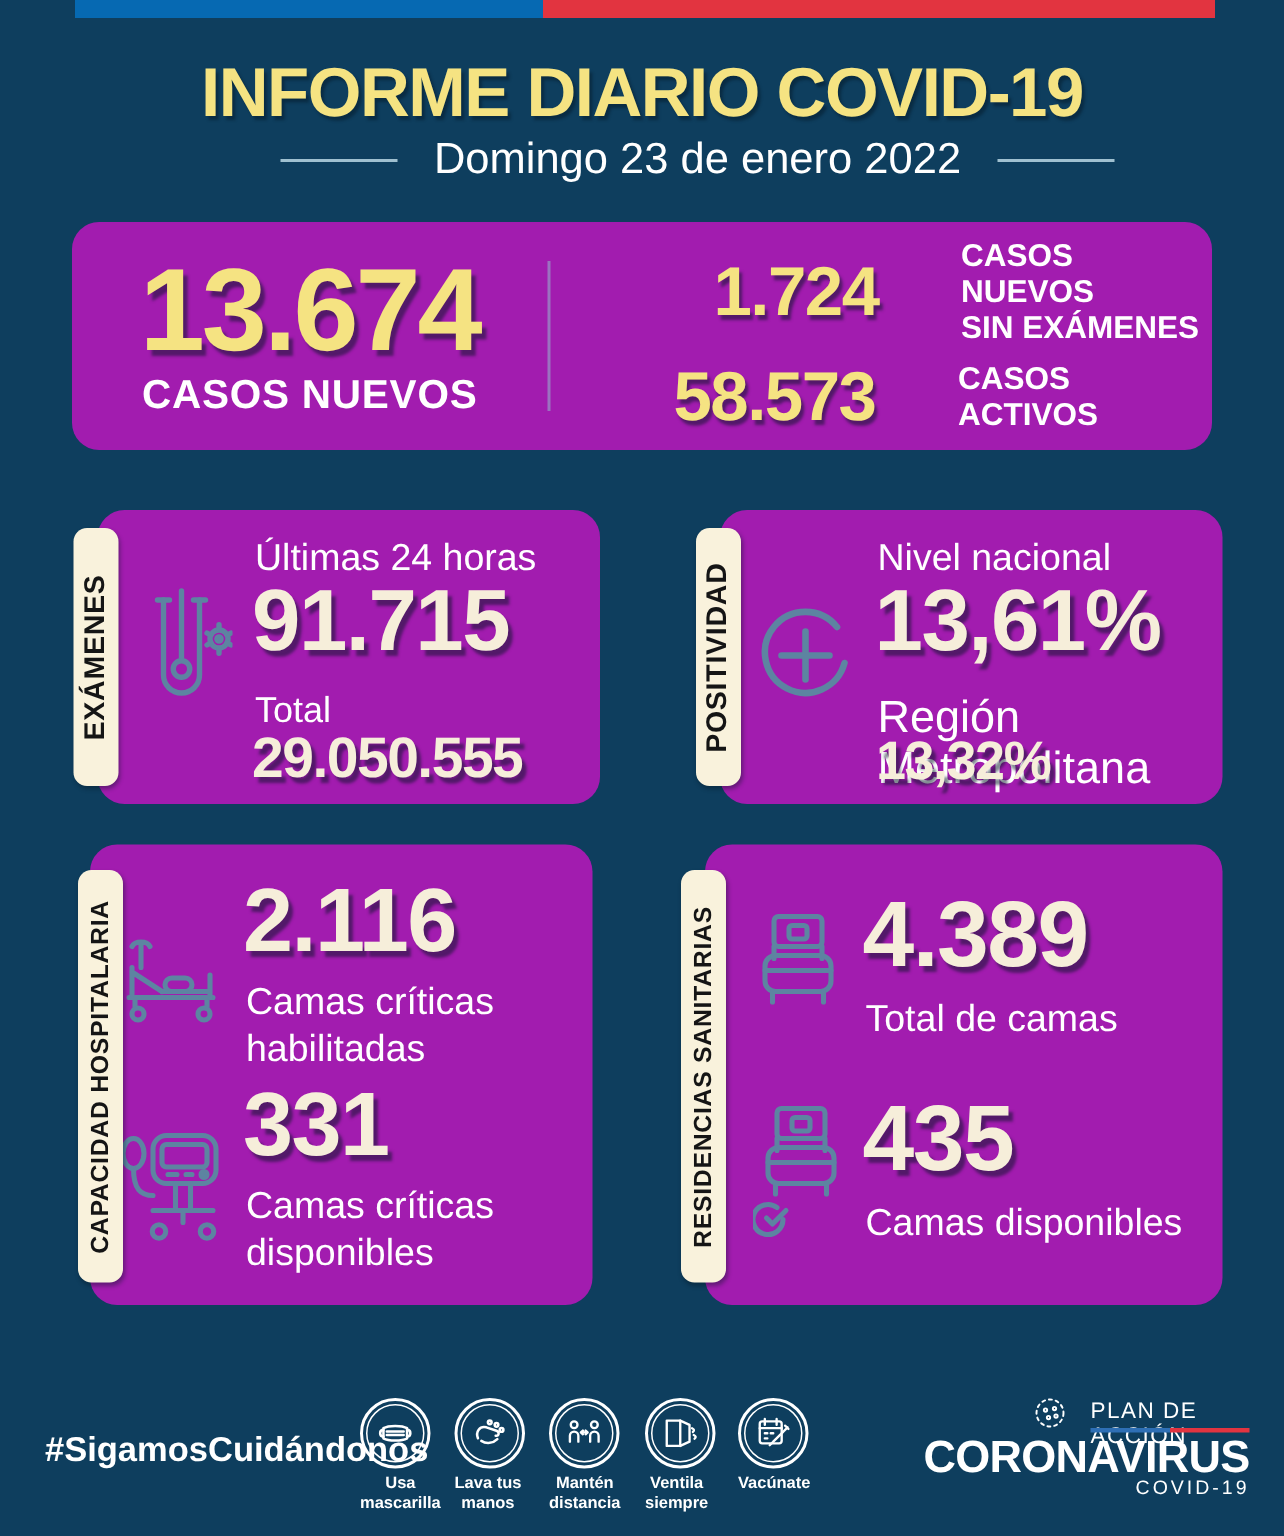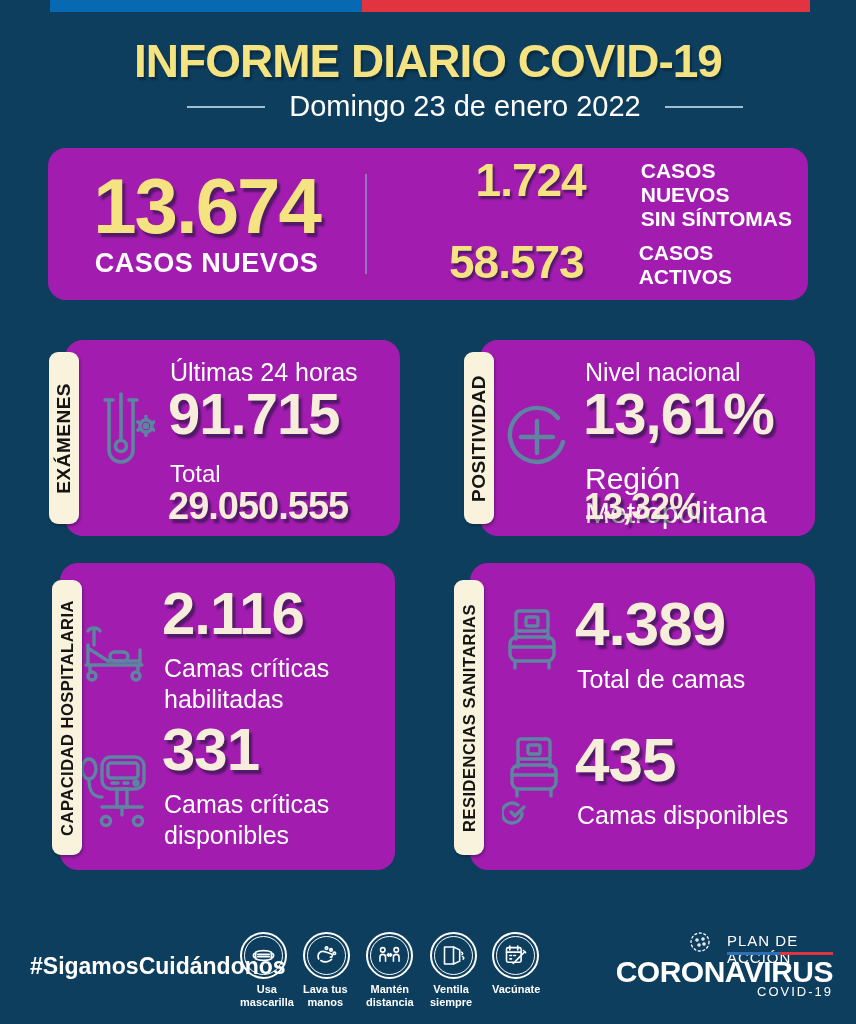--- a/index.html
+++ b/index.html
@@ -31,21 +31,21 @@
   .card{position:absolute;background:#a21caf;border-radius:18px;}
   .maincard{left:48px;top:148px;width:760px;height:152px;}
   .main-left{position:absolute;left:0;top:0;width:317px;height:152px;
     display:flex;flex-direction:column;align-items:center;justify-content:center;}
   .main-big{font-size:78px;font-weight:800;line-height:.95;letter-spacing:-2px;color:#f5e382;
     text-shadow:3px 4px 2px rgba(4,22,36,.5);}
   .main-big-label{font-size:27px;font-weight:800;letter-spacing:.5px;color:#fff;margin-top:4px;}
   .main-divider{position:absolute;left:317px;top:26px;bottom:26px;width:2px;background:rgba(150,185,205,.55);}
   .main-right{position:absolute;left:340px;top:0;width:420px;height:152px;
     display:flex;flex-direction:column;justify-content:center;gap:10px;}
-  .srow{display:flex;align-items:flex-start;gap:39px;}
+  .srow{display:flex;align-items:center;gap:39px;}
   .srow .num{width:200px;text-align:right;font-size:46px;font-weight:800;letter-spacing:-1px;color:#f5e382;
     line-height:.95;text-shadow:2px 3px 2px rgba(4,22,36,.5);}
   .srow .lbl{margin-left:16px;font-size:21px;font-weight:800;color:#fff;line-height:1.15;}
 
   
   .seclabel-tab{position:absolute;width:30px;background:#f9f2dc;border-radius:9px;
     display:flex;align-items:center;justify-content:center;box-shadow:1px 2px 3px rgba(4,22,36,.4);z-index:3;}
   .seclabel-tab span{
     writing-mode:vertical-rl;transform:rotate(180deg);
     font-weight:800;color:#151515;letter-spacing:.5px;white-space:nowrap;}
@@ -96,21 +96,21 @@
     <div class="main-left">
       <div class="main-big">13.674</div>
       <div class="main-big-label">CASOS NUEVOS</div>
     </div>
     <div class="main-divider"></div>
     <div class="main-right">
       <div class="srow">
         <div class="num">1.724</div>
         <div class="lbl">
           <div>CASOS NUEVOS</div>
-          <div>SIN SÍNTOMAS</div>
+          <div>SIN EXÁMENES</div>
         </div>
       </div>
       <div class="srow">
         <div class="num">58.573</div>
         <div class="lbl">CASOS ACTIVOS</div>
       </div>
     </div>
   </div>
 
   <div class="card" style="left:65px;top:340px;width:335px;height:196px;">

